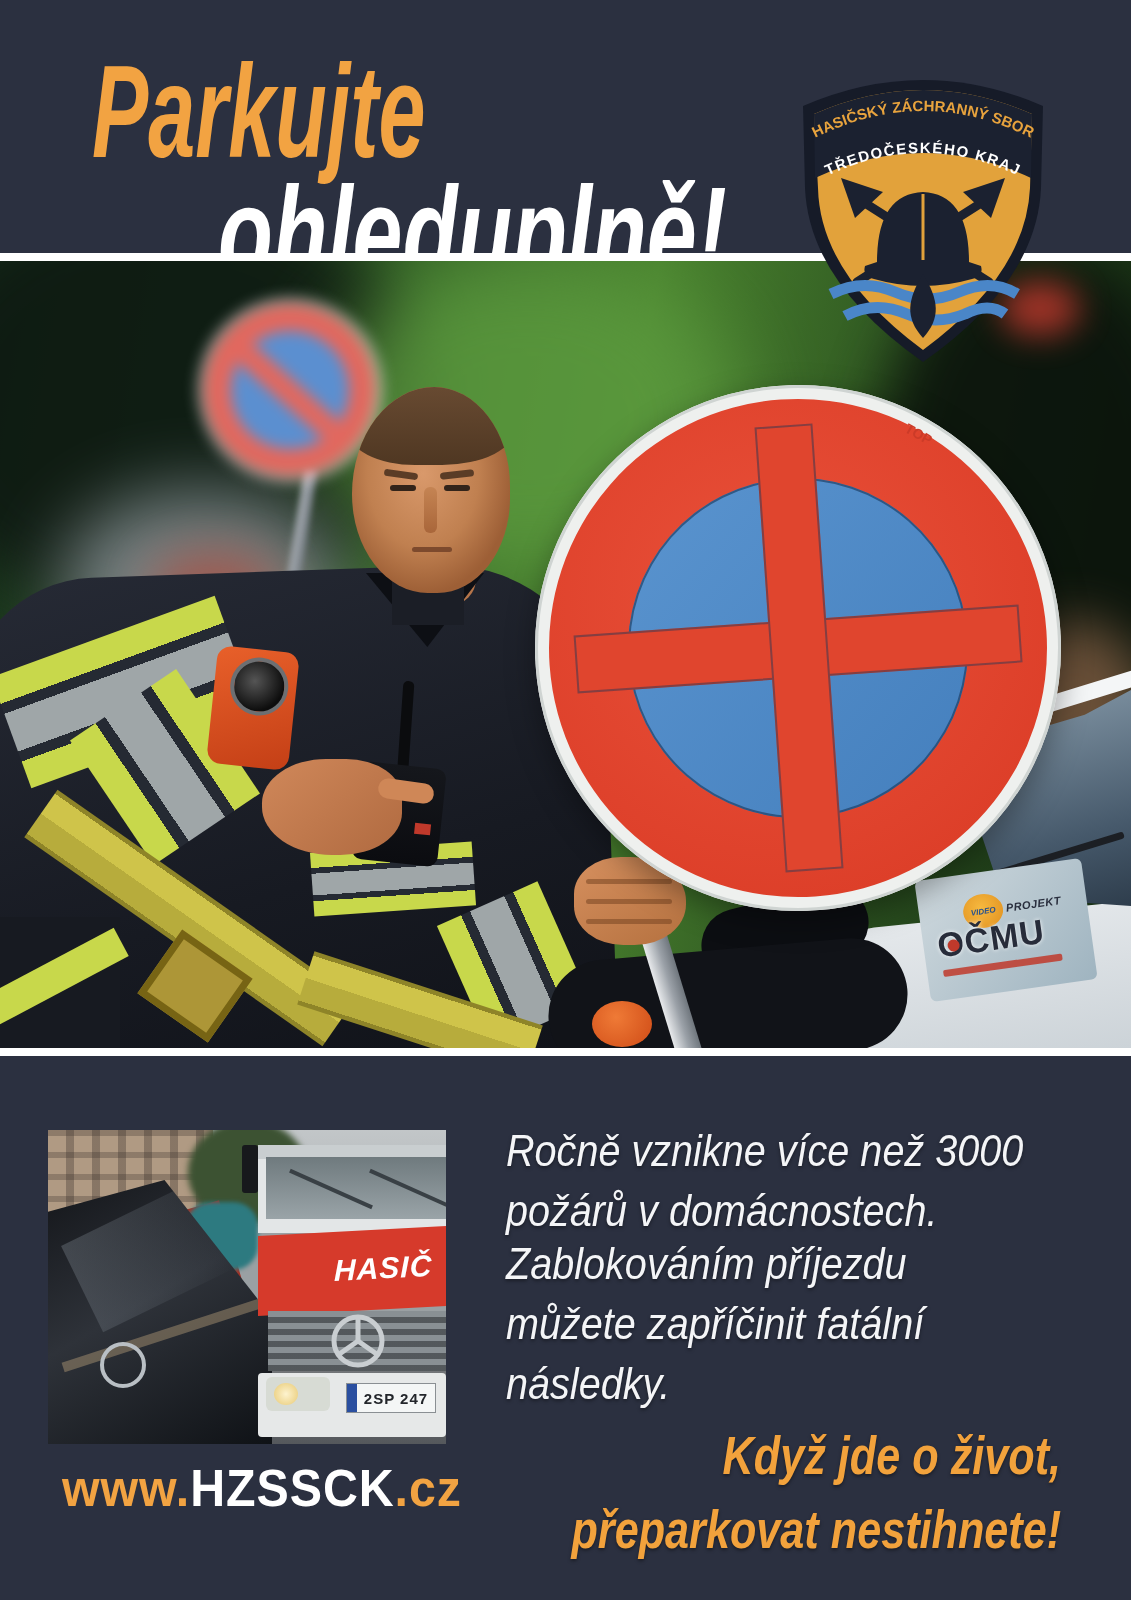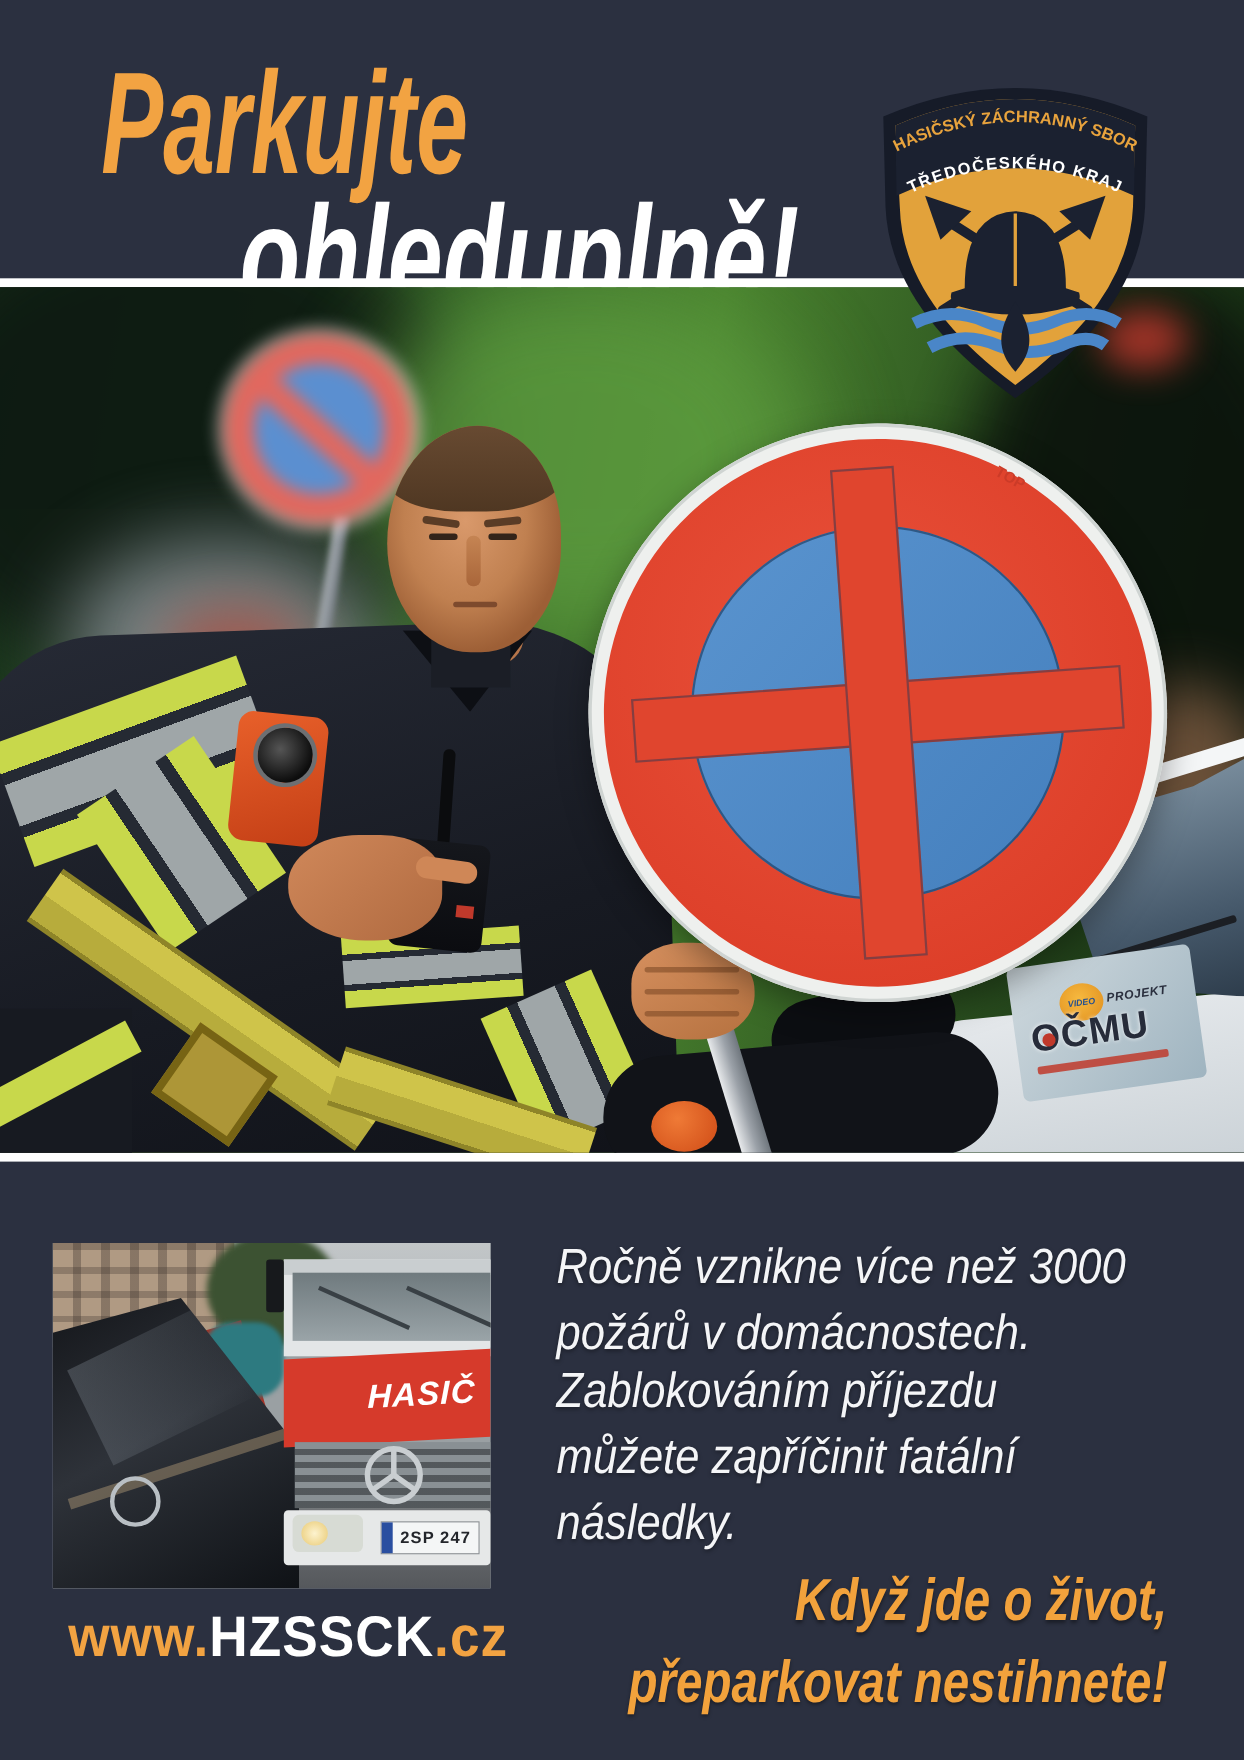--- a/index.html
+++ b/index.html
@@ -140,21 +140,21 @@
   .sp-truck{position:absolute;left:210px;top:15px;width:188px;height:280px;}
   .sp-cab{position:absolute;left:0;top:0;width:188px;height:88px;background:#e3e6e7;}
   .sp-cabroof{position:absolute;left:0;top:0;width:188px;height:14px;background:#c9ced0;}
   .sp-windshield{position:absolute;left:8px;top:12px;width:180px;height:62px;background:linear-gradient(#6f7a7e,#9aa4a8);}
   .sp-wiper{position:absolute;width:90px;height:4px;background:#394045;transform:rotate(24deg);}
   .sp-mirror{position:absolute;left:-16px;top:0;width:16px;height:48px;background:#17191c;border-radius:3px;}
   .sp-redband{position:absolute;left:0;top:86px;width:188px;height:80px;background:#d63a2b;transform:skewY(-3deg);}
   .sp-trucklabel{position:absolute;left:76px;top:22px;font-size:30px;font-weight:bold;font-style:italic;color:#fff;letter-spacing:1px;}
   .sp-grille{position:absolute;left:10px;top:166px;width:178px;height:60px;background:#899094;
      background-image:repeating-linear-gradient(0deg,rgba(30,33,36,.5) 0 6px,transparent 6px 12px);}
-  .sp-bumper{position:absolute;left:0;top:228px;width:188px;height:50px;background:#e6e8e8;border-radius:4px;}
+  .sp-bumper{position:absolute;left:0;top:228px;width:188px;height:64px;background:#e6e8e8;border-radius:4px;}
   .sp-plate{position:absolute;left:88px;top:10px;width:88px;height:28px;background:#f4f6f6;border:1px solid #8a8f93;
      display:flex;align-items:center;}
   .sp-plate .eu{width:10px;height:100%;background:#2a4fa0;}
   .sp-plate .num{flex:1;text-align:center;font-size:15px;font-weight:bold;color:#23262b;letter-spacing:1px;}
   .sp-headlight{position:absolute;left:8px;top:232px;width:64px;height:34px;background:#d7dbd4;border-radius:6px;}
   .sp-headlight .glow{position:absolute;left:8px;top:6px;width:24px;height:22px;border-radius:50%;
      background:radial-gradient(circle,#fdf3cf,#e8c973);}
 
   
   .copy-line{position:absolute;font-style:italic;color:#f4f5f7;font-size:45px;white-space:nowrap;

